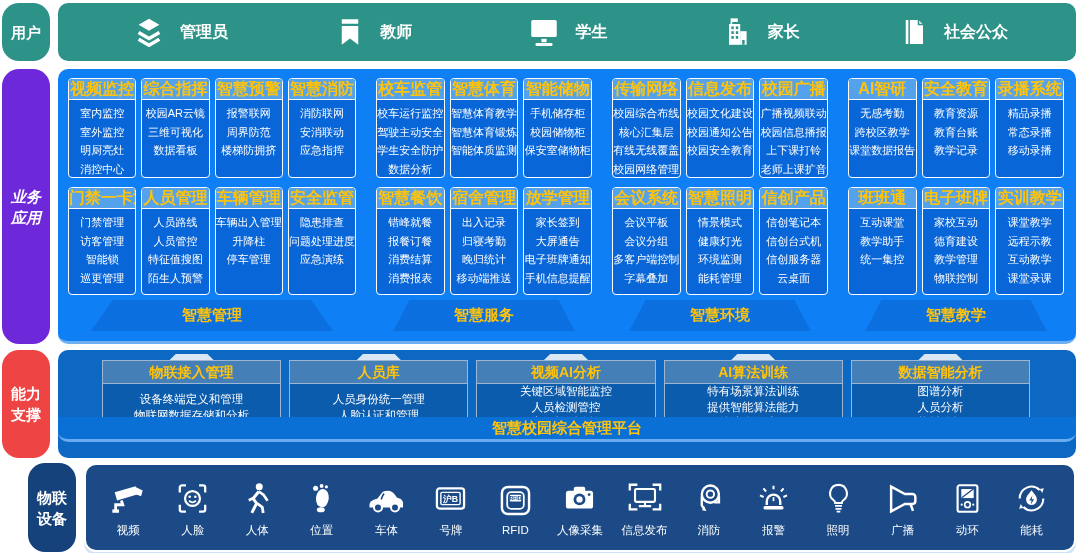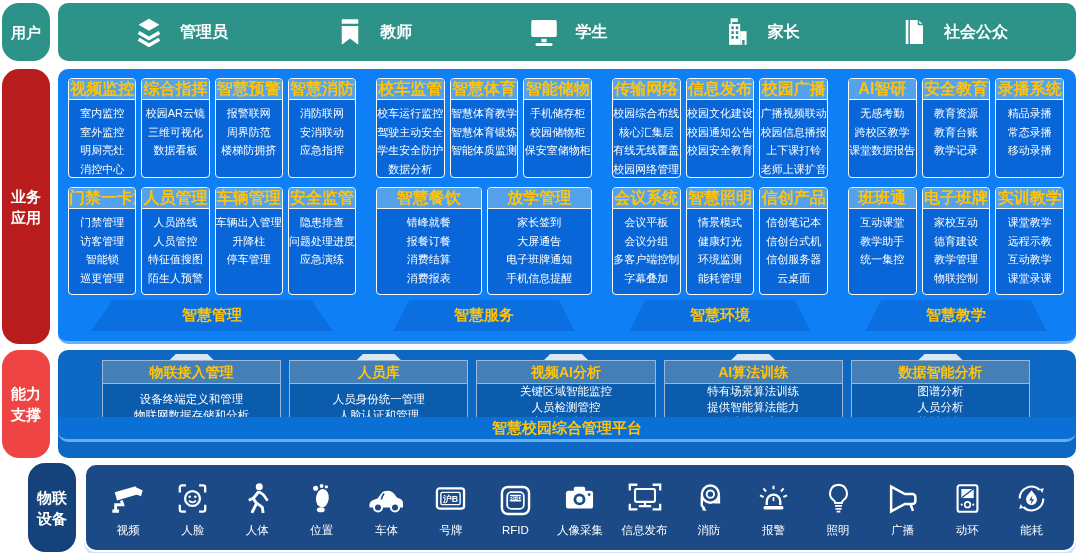--- a/index.html
+++ b/index.html
@@ -8,21 +8,21 @@
   .row{display:flex;gap:8px;padding:0 2px;box-sizing:border-box;}
   .row.users-row{height:58px;margin-top:3px;}
   .row.biz-row-wrap{height:275px;margin-top:8px;}
   .row.sup-row{height:108px;margin-top:6px;}
   .row.dev-row{height:89px;margin-top:5px;padding-left:28px;}
 
   .side{width:48px;flex:0 0 48px;border-radius:17px;display:flex;align-items:center;justify-content:center;
         color:#fff;font-weight:bold;font-size:15px;}
   .side span{display:block;width:32px;text-align:center;line-height:1.4;}
   .side.teal{background:#2D9287;}
-  .side.blue{background:#b91c1c;}
+  .side.blue{background:#6d28d9;font-style:italic;}
   .side.mid{background:#ef4444;}
   .side.navy{background:#15427A;}
 
   .panel{flex:1;border-radius:10px;min-width:0;box-sizing:border-box;}
 
   
   .panel.users{background:#2D9287;display:flex;align-items:center;padding:0 26px;}
   .u-item{flex:1;display:flex;align-items:center;justify-content:center;gap:15px;color:#fff;font-weight:bold;font-size:16px;}
   .u-icon{display:flex;align-items:center;}
 
@@ -250,20 +250,29 @@
               <div class="card">
                 <div class="card-h">智慧餐饮</div>
                 <div class="card-b">
                   <div class="card-item">错峰就餐</div>
                   <div class="card-item">报餐订餐</div>
                   <div class="card-item">消费结算</div>
                   <div class="card-item">消费报表</div>
                 </div>
               </div>
               <div class="card">
+                <div class="card-h">宿舍管理</div>
+                <div class="card-b">
+                  <div class="card-item">出入记录</div>
+                  <div class="card-item">归寝考勤</div>
+                  <div class="card-item">晚归统计</div>
+                  <div class="card-item">移动端推送</div>
+                </div>
+              </div>
+              <div class="card">
                 <div class="card-h">放学管理</div>
                 <div class="card-b">
                   <div class="card-item">家长签到</div>
                   <div class="card-item">大屏通告</div>
                   <div class="card-item">电子班牌通知</div>
                   <div class="card-item">手机信息提醒</div>
                 </div>
               </div>
             </div>
             <div class="biz-footer">

